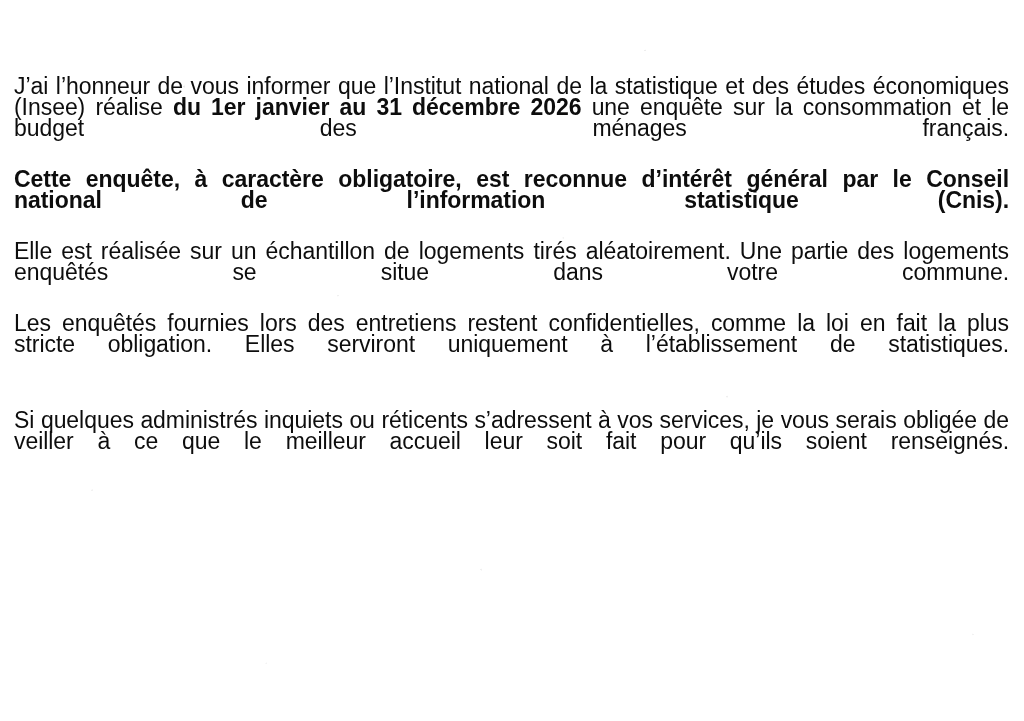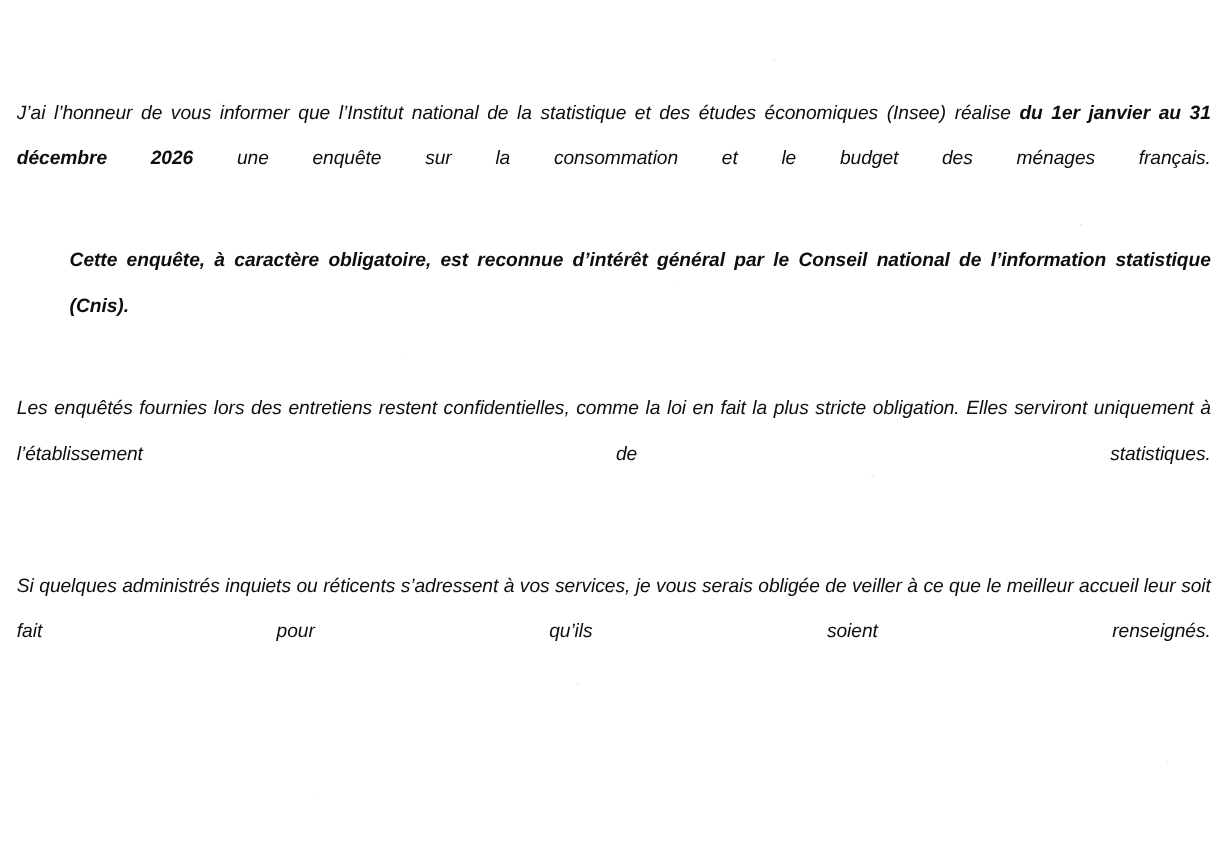--- a/index.html
+++ b/index.html
@@ -38,56 +38,55 @@
 
   .page {
     position: absolute;
     left: 14px;
     top: 76px;
     width: 995px;
   }
 
   .para {
     margin: 0 0 9px 0;
-    font-size: 16px;
-    line-height: 38px;
+    font-size: 23px;
+    line-height: 21px;
     text-align: justify;
     text-justify: inter-word;
     letter-spacing: -0.05px;
-    font-style: italic;
     -webkit-font-smoothing: none;
   }
   
   .para::after {
     content: "";
     display: inline-block;
     width: 100%;
   }
 
   .para.bold {
     font-weight: bold;
-    margin-left: 44px;
   }
 
   b.inline-bold { font-weight: bold; }
 
   
   .gap-before { margin-top: 34px; }
 </style>
 </head>
 <body>
 
 <div class="scan-noise"></div>
 
 <div class="page">
 
   <p class="para"><span>J’ai l’honneur de vous informer que l’Institut national de la statistique et des études économiques (Insee) réalise </span><b class="inline-bold">du 1er janvier au 31 décembre 2026</b><span> une enquête sur la consommation et le budget des ménages français.</span></p>
 
   <p class="para bold">Cette enquête, à caractère obligatoire, est reconnue d’intérêt général par le Conseil national de l’information statistique (Cnis).</p>
 
+  <p class="para">Elle est réalisée sur un échantillon de logements tirés aléatoirement. Une partie des logements enquêtés se situe dans votre commune.</p>
 
 
   <p class="para">Les enquêtés fournies lors des entretiens restent confidentielles, comme la loi en fait la plus stricte obligation. Elles serviront uniquement à l’établissement de statistiques.</p>
 
 
   <p class="para gap-before">Si quelques administrés inquiets ou réticents s’adressent à vos services, je vous serais obligée de veiller à ce que le meilleur accueil leur soit fait pour qu’ils soient renseignés.</p>
 
 </div>
 
 </body></html>

